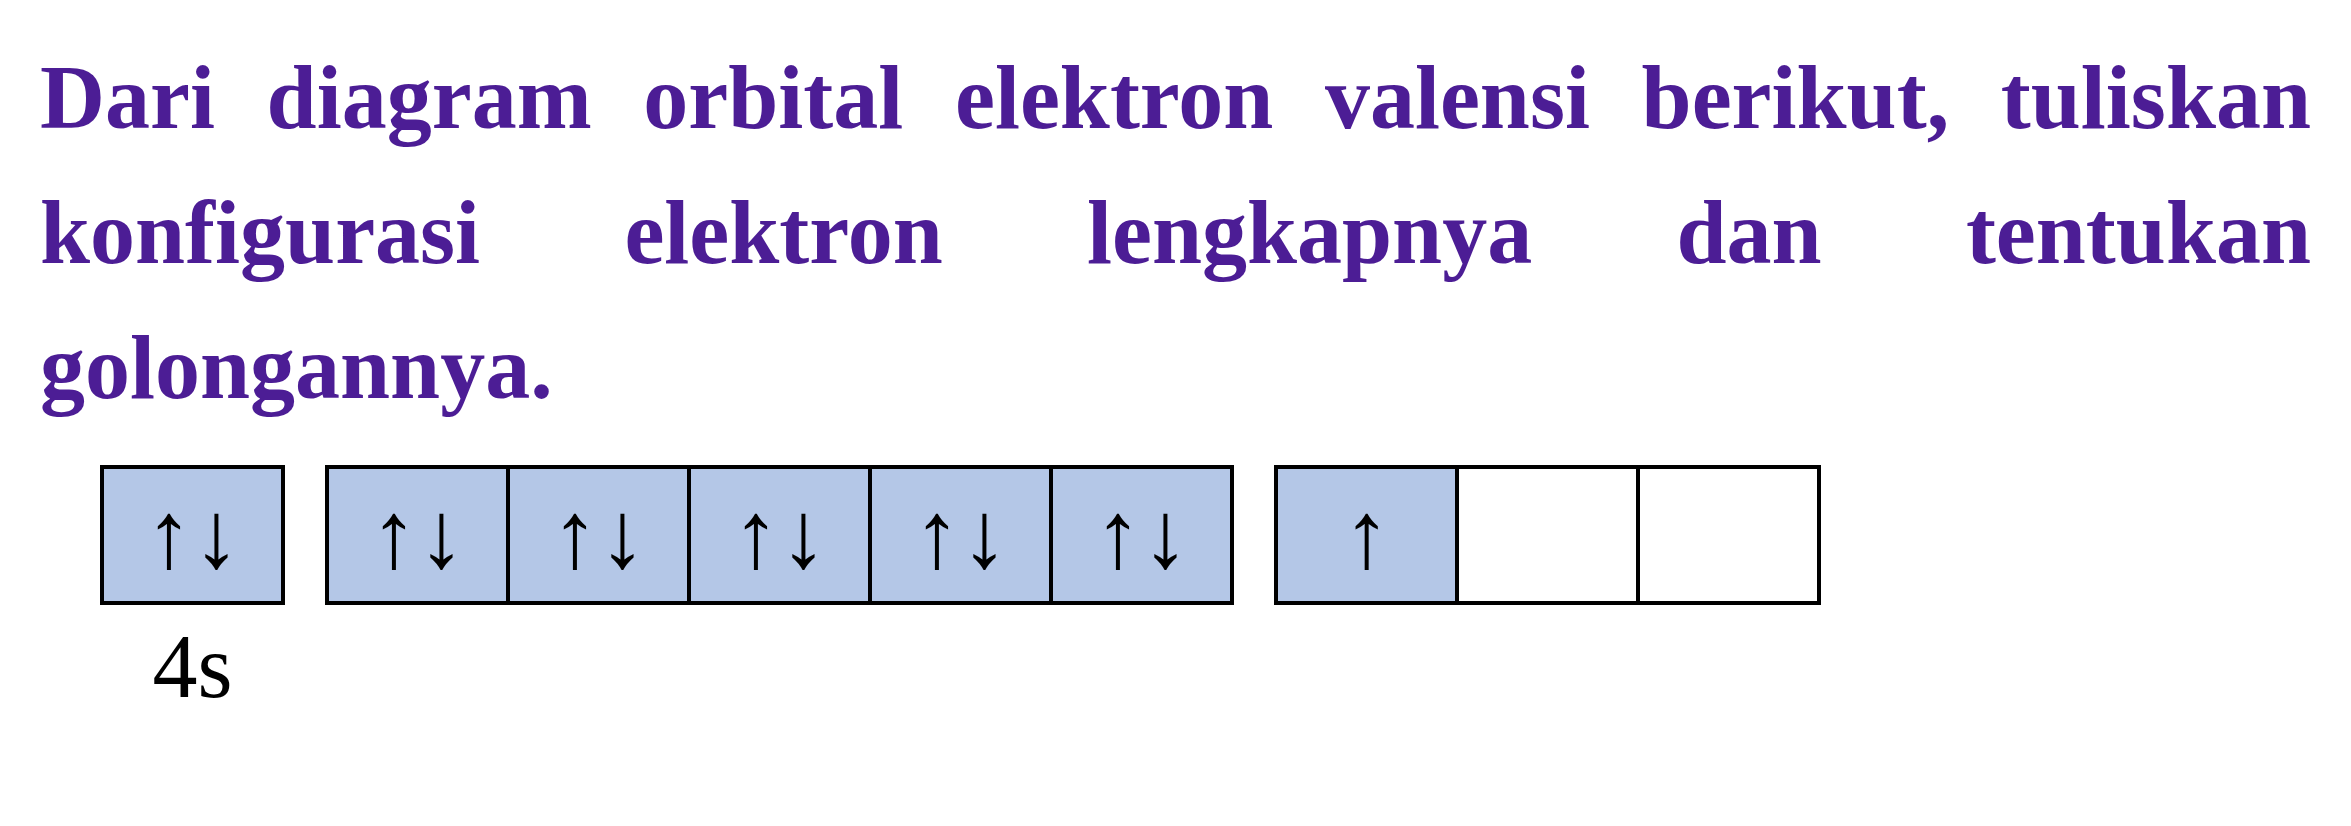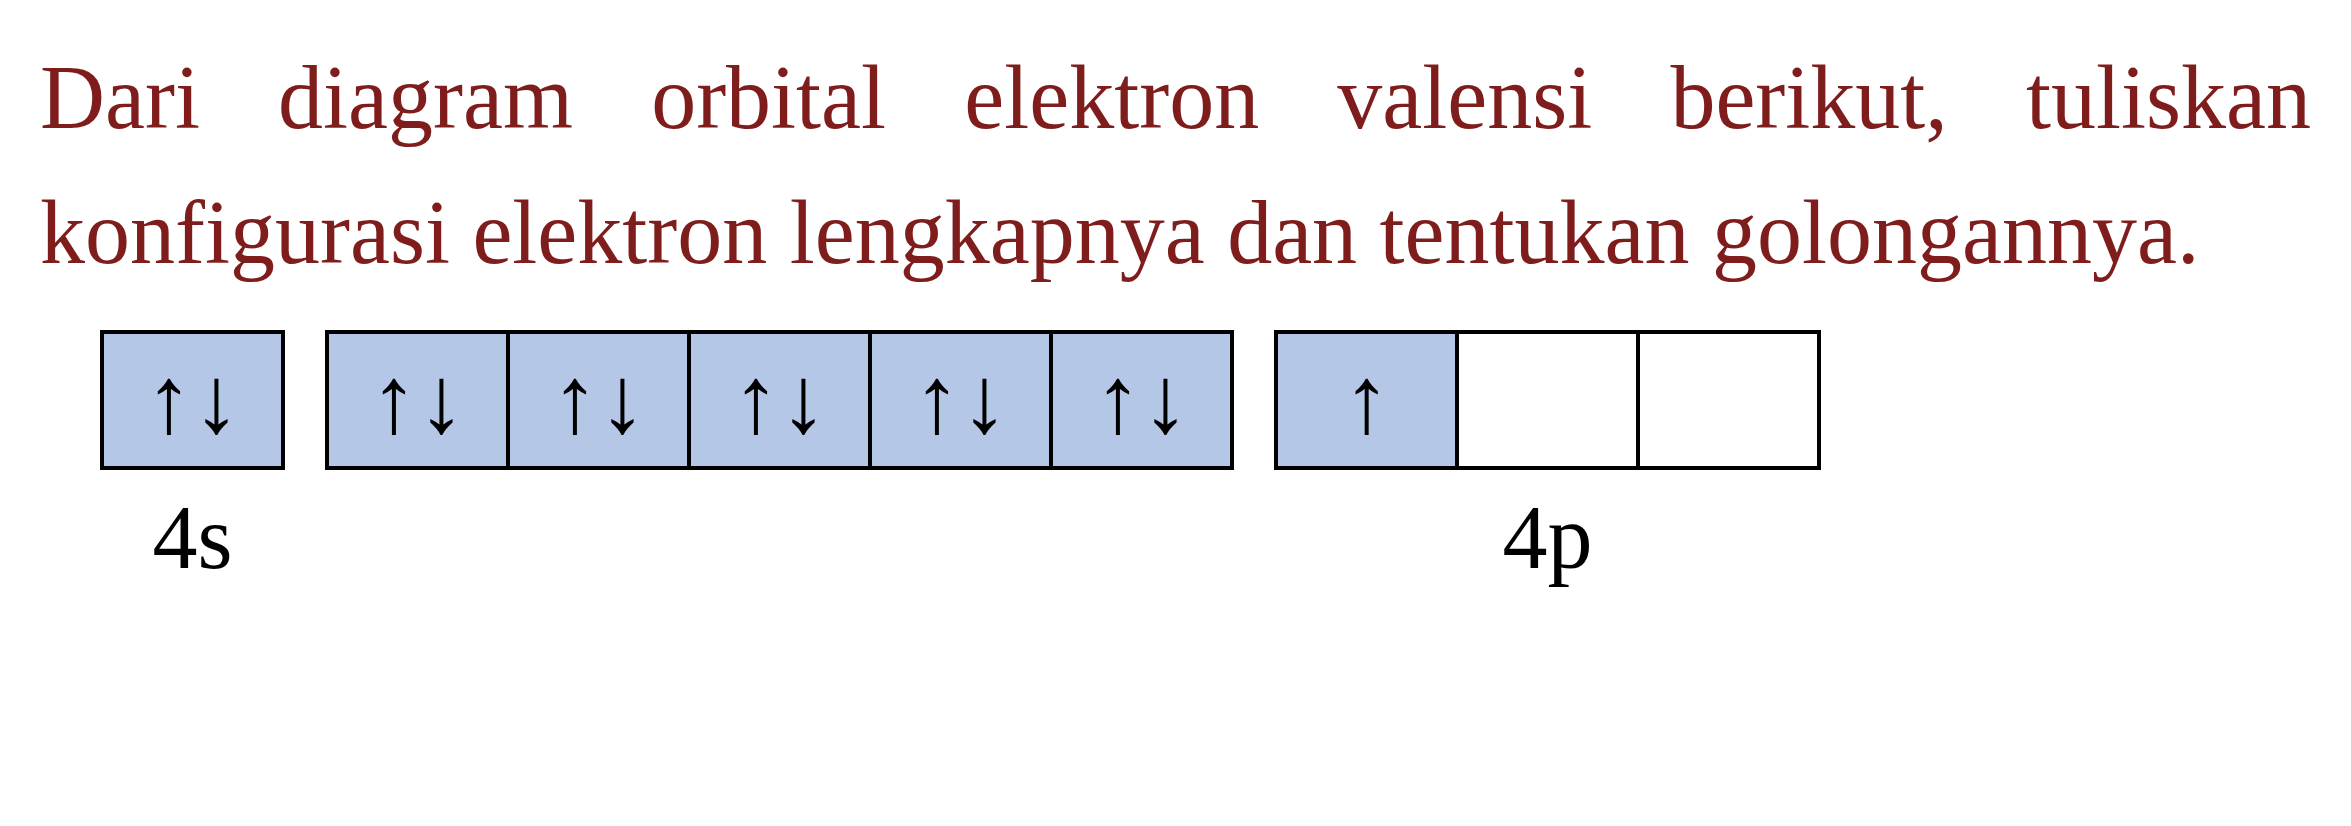--- a/index.html
+++ b/index.html
@@ -11,21 +11,22 @@
       font-family: 'Times New Roman', Times, serif;
       background: white;
       padding: 30px 40px;
       width: 2351px;
     }
     .question-text {
       font-size: 90px;
       line-height: 1.5;
       text-align: justify;
       margin-bottom: 30px;
-      color: #7f1d1d;
+      color: #4c1d95;
+      font-weight: bold;
     }
     .orbital-container {
       display: flex;
       align-items: flex-start;
       gap: 40px;
       padding-left: 60px;
     }
     .orbital-group {
       display: flex;
       flex-direction: column;
@@ -48,21 +49,21 @@
       margin-left: 0;
     }
     .box.filled {
       background-color: #b4c7e7;
     }
     .box.empty {
       background-color: white;
     }
     .orbital-label {
       font-size: 90px;
-      margin-top: 16px;
+      margin-top: 10px;
       color: #000;
     }
   </style>
 </head>
 <body>
 
 <div class="question-text">Dari diagram orbital elektron valensi berikut, tuliskan konfigurasi elektron lengkapnya dan tentukan golongannya.</div>
 
 <div class="orbital-container">
 
@@ -96,16 +97,15 @@
   </div>
 
   <div class="orbital-group">
     <div class="boxes">
       <div class="box filled">
         <span>↑</span>
       </div>
       <div class="box empty"></div>
       <div class="box empty"></div>
     </div>
-    <div class="orbital-label">4p</div>
   </div>
 
 </div>
 
 </body></html>

